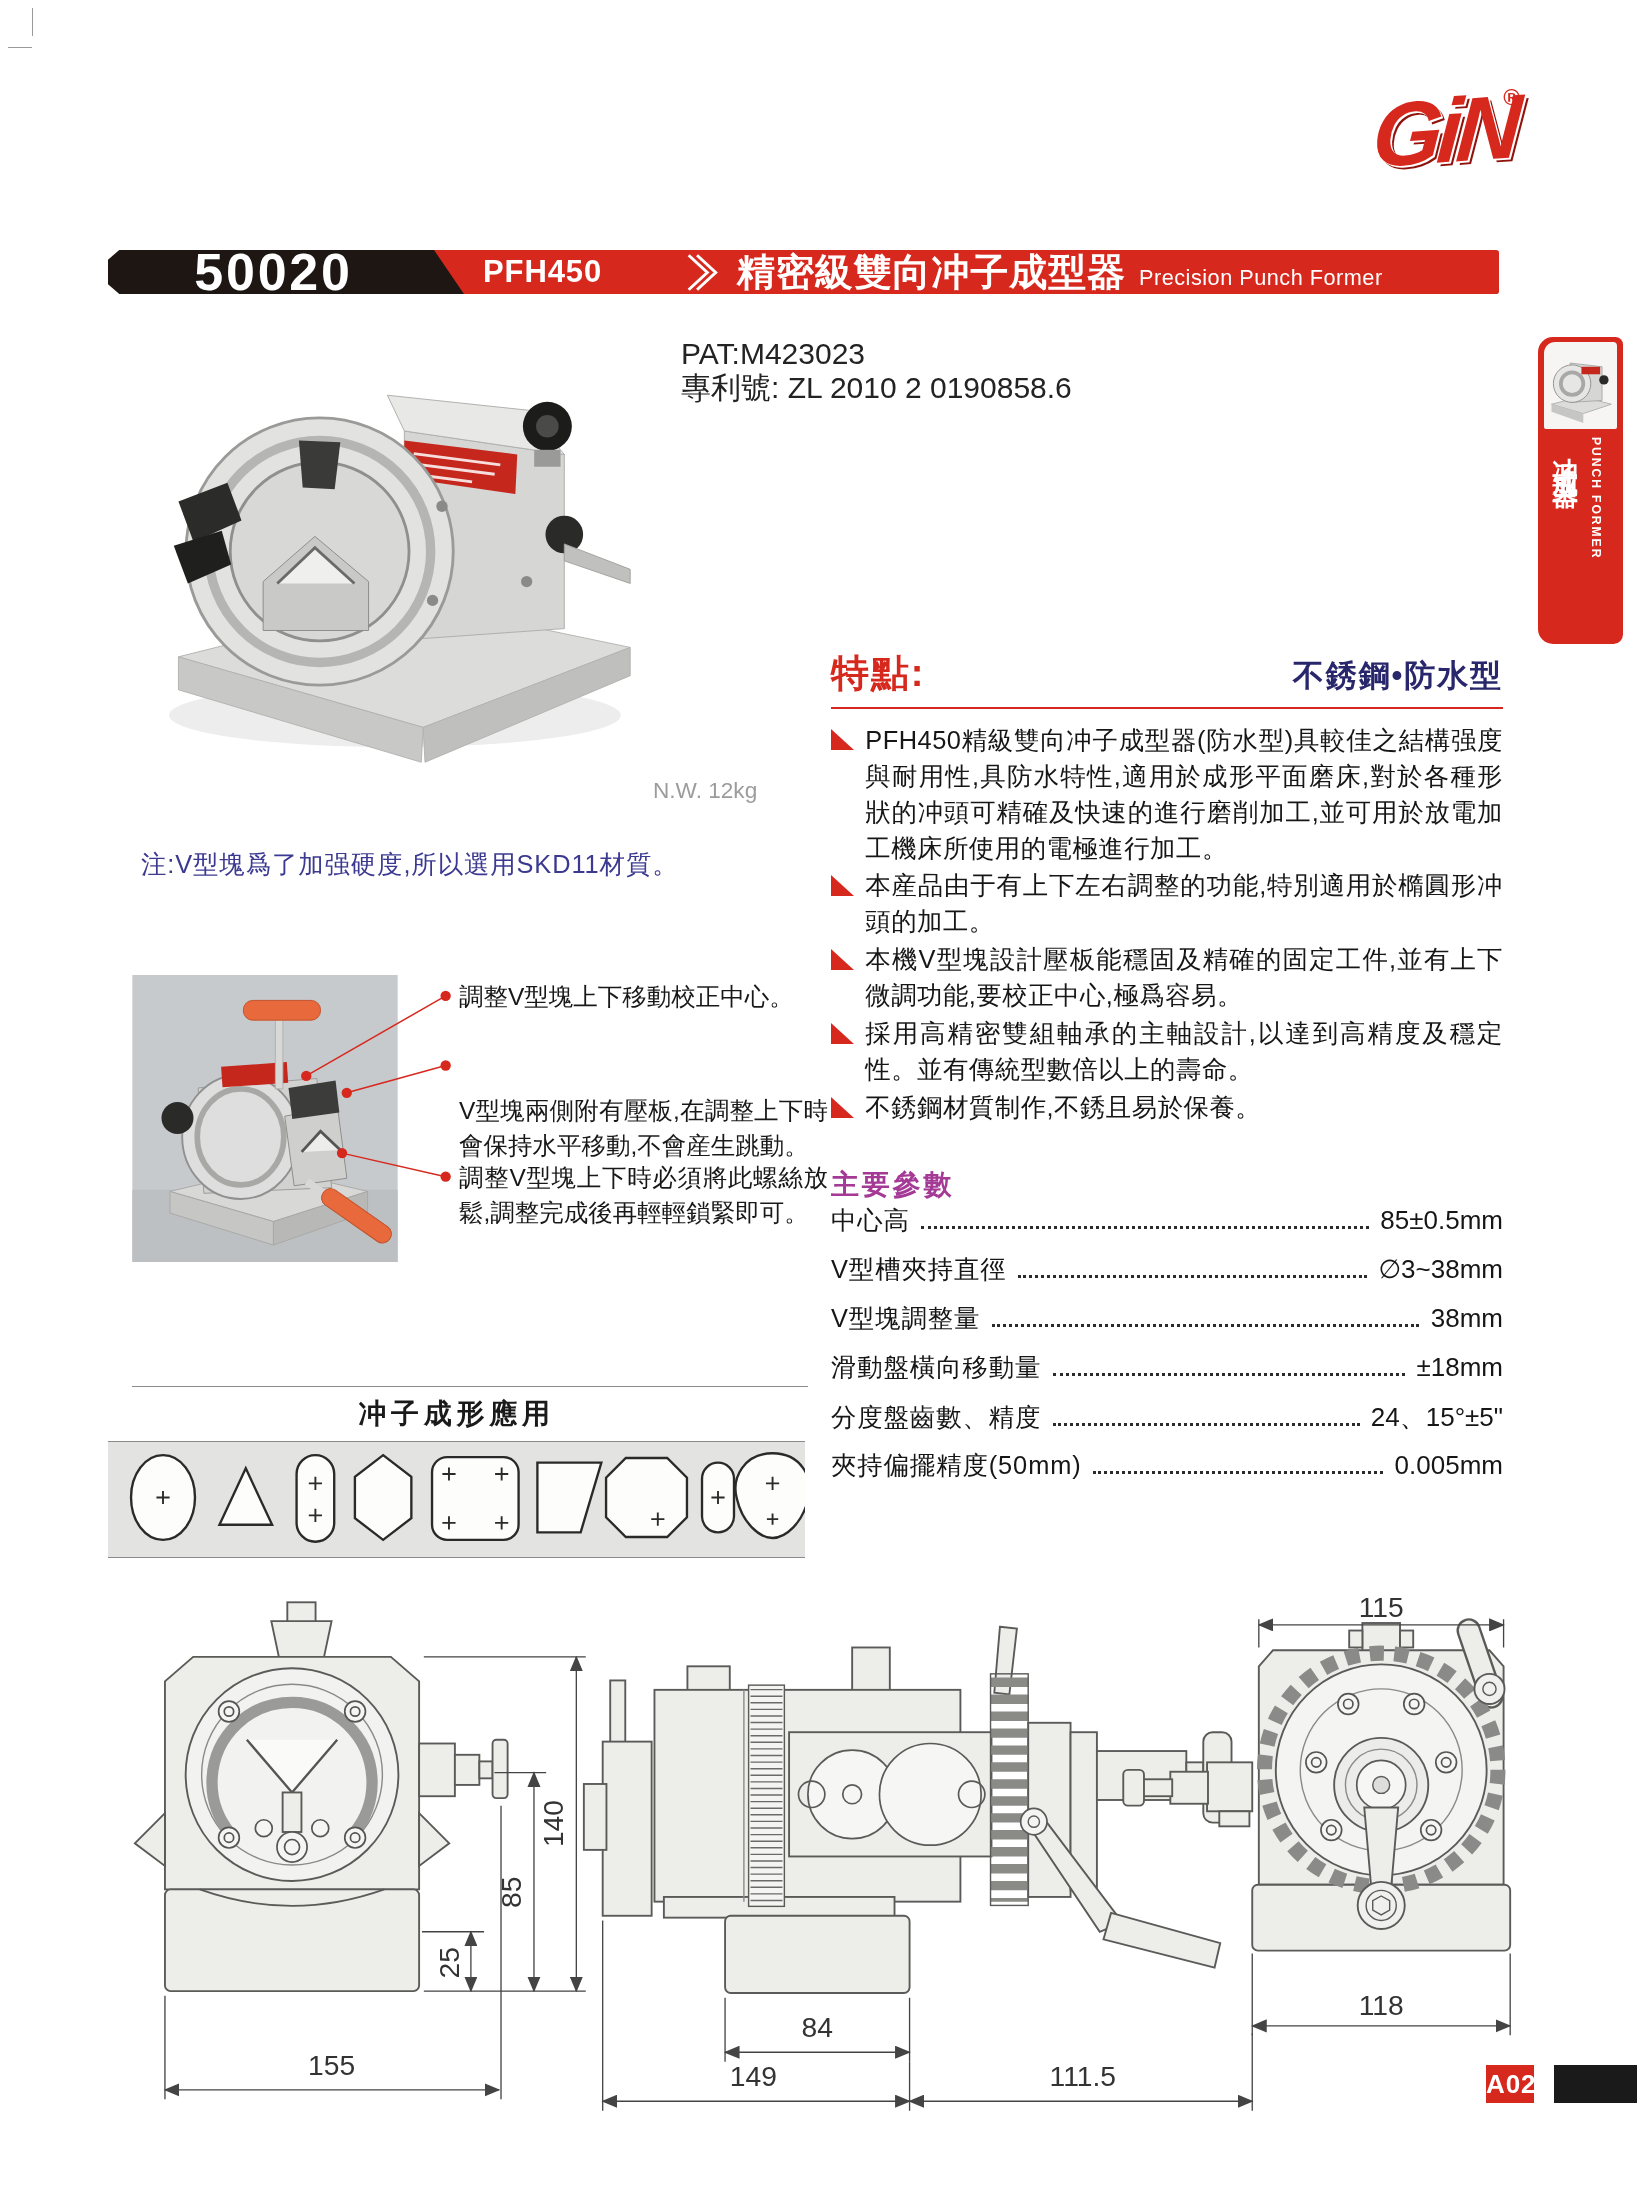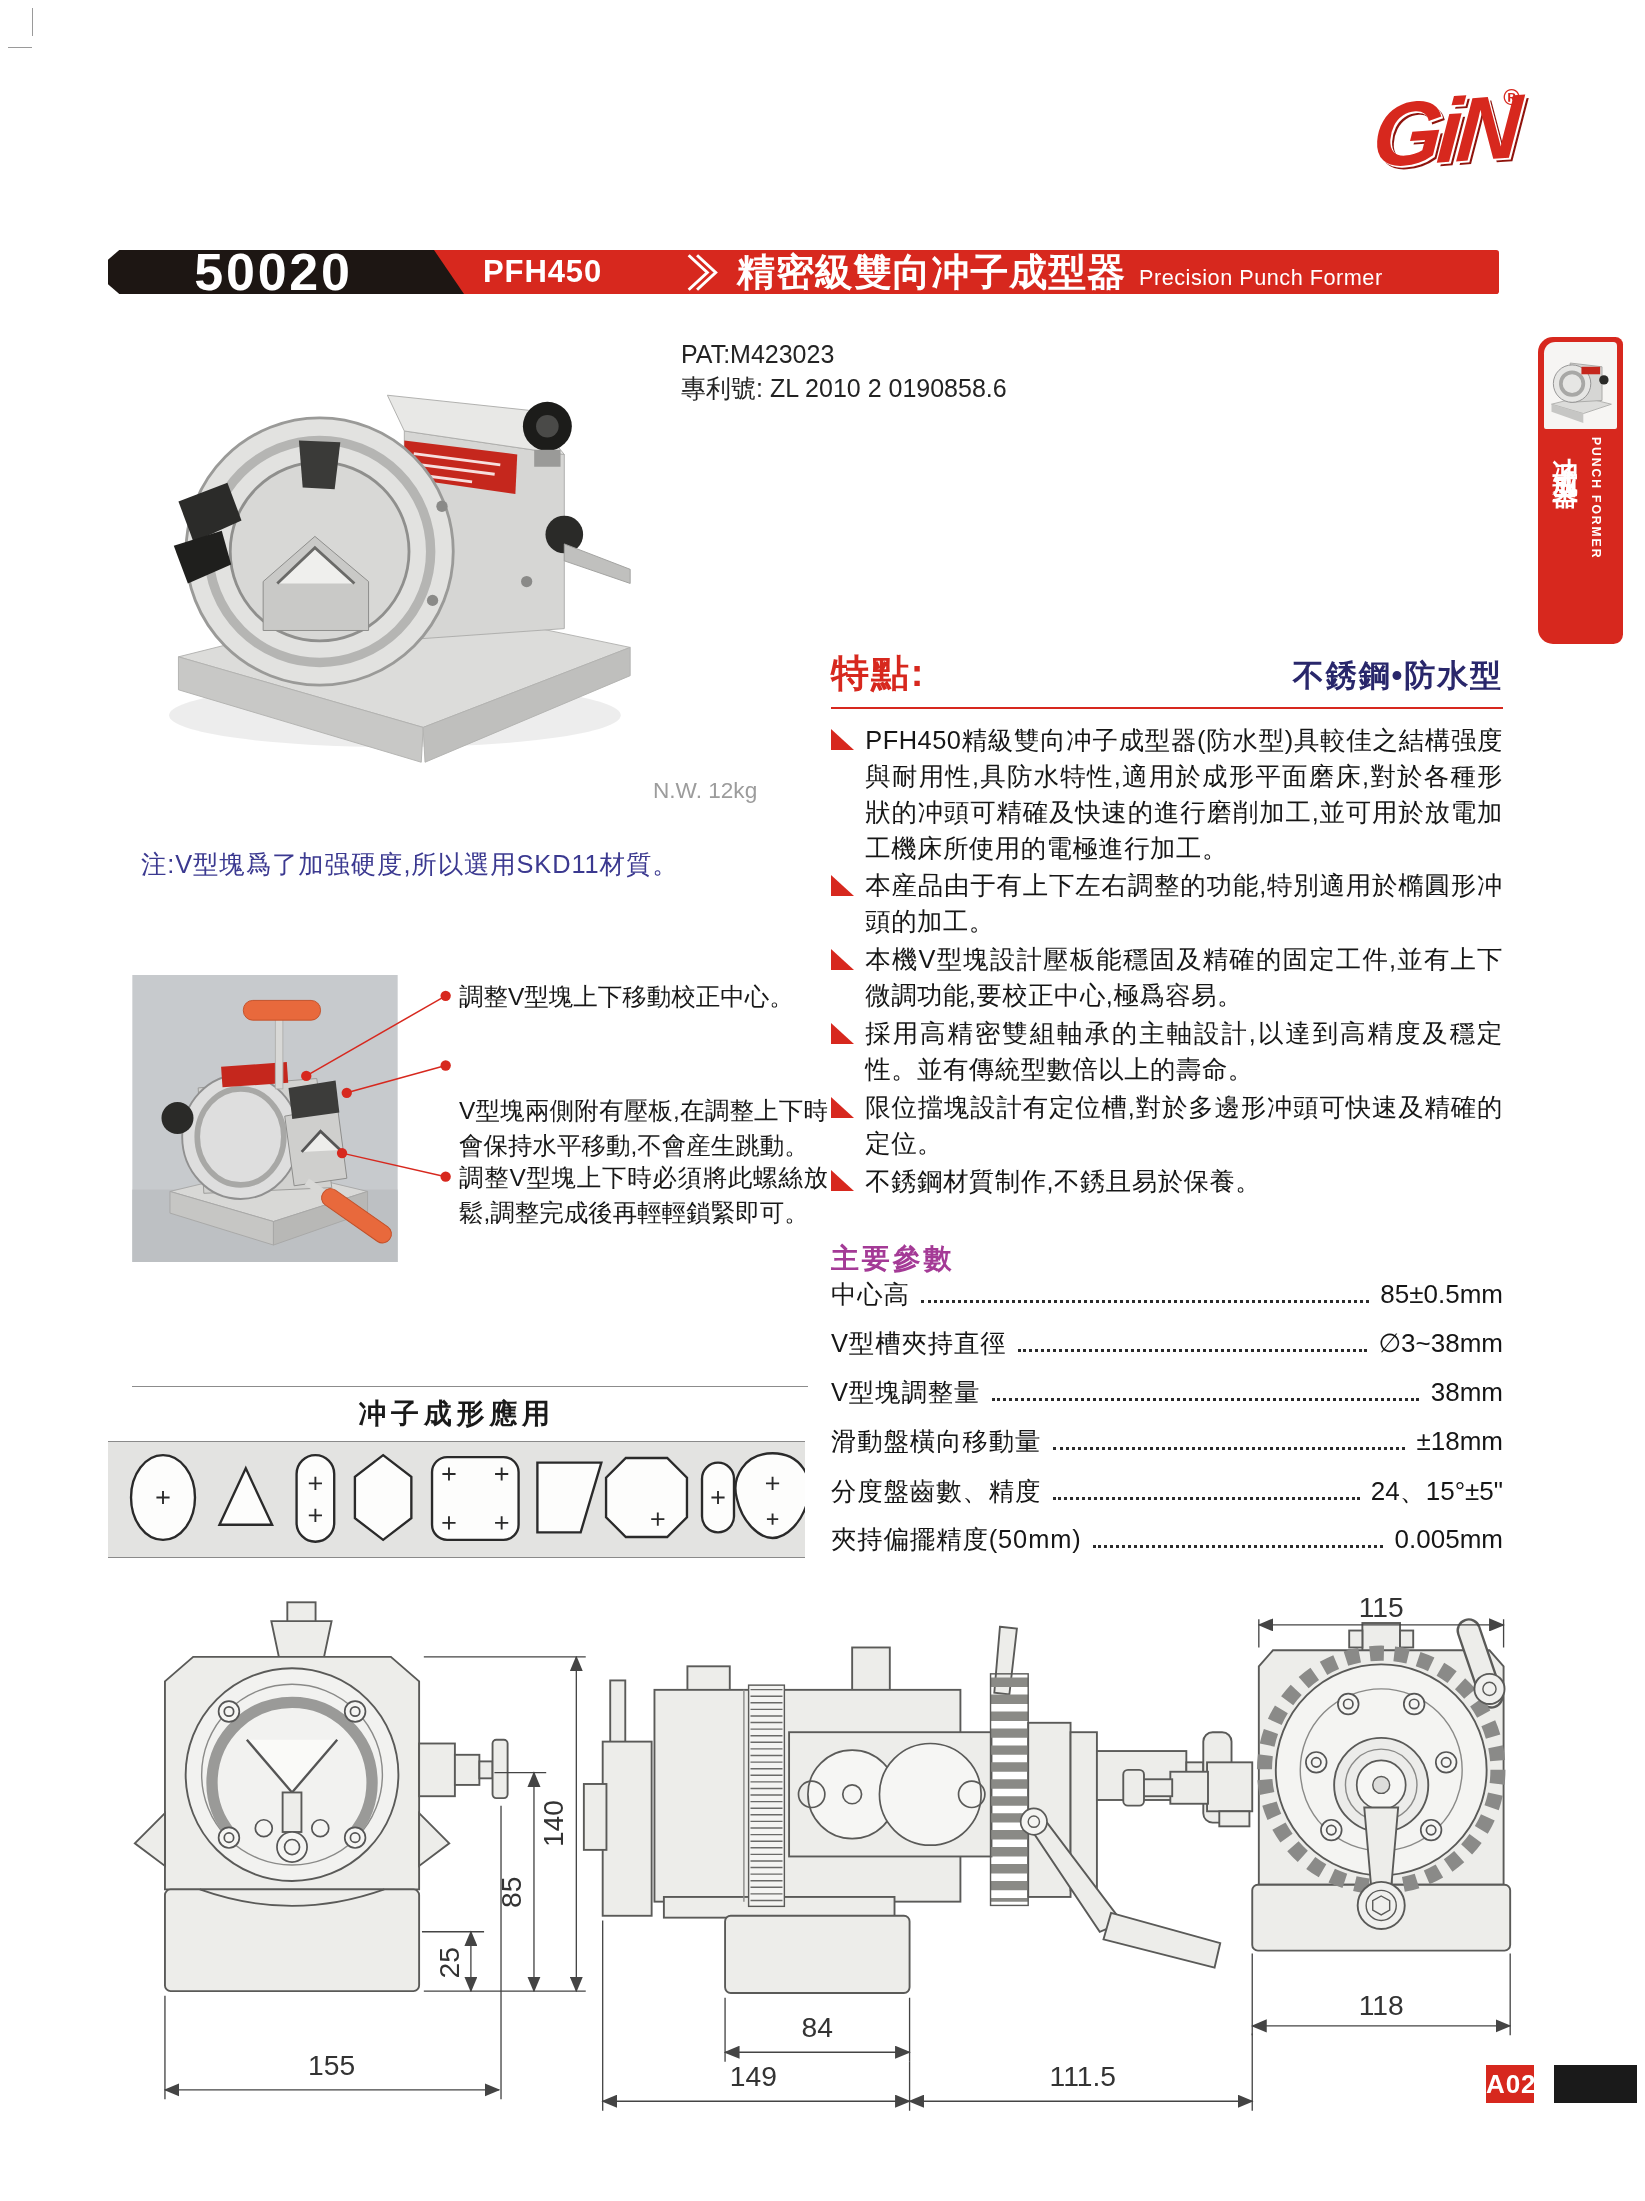--- a/index.html
+++ b/index.html
@@ -31,21 +31,21 @@
   
   .tab{position:absolute;left:1538px;top:337px;width:85px;height:307px;background:#d7281e;
     border-radius:15px 7.5px 9.4px 15px;}
   .tab-thumb{position:absolute;left:5.6px;top:4.7px;width:73px;height:87px;background:#f6f5f3;
     border-radius:11.3px 3.8px 1.9px 1.9px;overflow:hidden;}
   .tab-zh{position:absolute;left:11.3px;top:100px;writing-mode:vertical-rl;text-orientation:upright;
     color:#fff;font-size:25.4px;font-weight:bold;letter-spacing:6.6px;}
   .tab-en{position:absolute;left:51px;top:100px;writing-mode:vertical-rl;
     color:#fff;font-size:12.2px;font-weight:bold;letter-spacing:1.9px;}
   
-  .pat{position:absolute;left:681px;top:337px;font-size:25px;line-height:34px;color:#232323;}
+  .pat{position:absolute;left:681px;top:337px;font-size:30px;line-height:34px;color:#232323;}
   .nw{position:absolute;left:653px;top:778px;font-size:22.6px;color:#9c9c9c;}
   .note{position:absolute;left:141px;top:848px;font-size:25.4px;color:#3b3990;letter-spacing:0.9px;}
   
   .rcol{position:absolute;left:831px;top:648px;width:672px;}
   .feat-head{display:flex;justify-content:space-between;align-items:baseline;}
   .feat-title{font-size:38px;font-weight:bold;color:#d7281e;letter-spacing:1.9px;}
   .feat-tag{font-size:31px;font-weight:bold;color:#29276b;letter-spacing:1.9px;}
   .feat-rule{border:none;border-top:2.8px solid #d7281e;margin:7.5px 0 13px 0;}
   .feat-item{display:flex;gap:11.3px;margin:0 0 1.9px 0;}
   .tri{flex:none;width:0;height:0;margin-top:7.5px;border-bottom:21px solid #d7281e;border-right:23.5px solid transparent;}
@@ -169,24 +169,20 @@
     <div class="feat-item">
       <span class="tri"></span>
       <span class="feat-text">本機V型塊設計壓板能穩固及精確的固定工件,並有上下微調功能,要校正中心,極爲容易。</span>
     </div>
     <div class="feat-item">
       <span class="tri"></span>
       <span class="feat-text">採用高精密雙組軸承的主軸設計,以達到高精度及穩定性。並有傳統型數倍以上的壽命。</span>
     </div>
     <div class="feat-item">
       <span class="tri"></span>
-      <span class="feat-text">限位擋塊設計有定位槽,對於多邊形冲頭可快速及精確的定位。</span>
-    </div>
-    <div class="feat-item">
-      <span class="tri"></span>
       <span class="feat-text">不銹鋼材質制作,不銹且易於保養。</span>
     </div>
 
     <div class="specs">
       <div class="specs-title">主要參數</div>
       <div class="spec-row">
         <span class="spec-label">中心高</span>
         <span class="spec-lead"></span>
         <span class="spec-value">85±0.5mm</span>
       </div>

